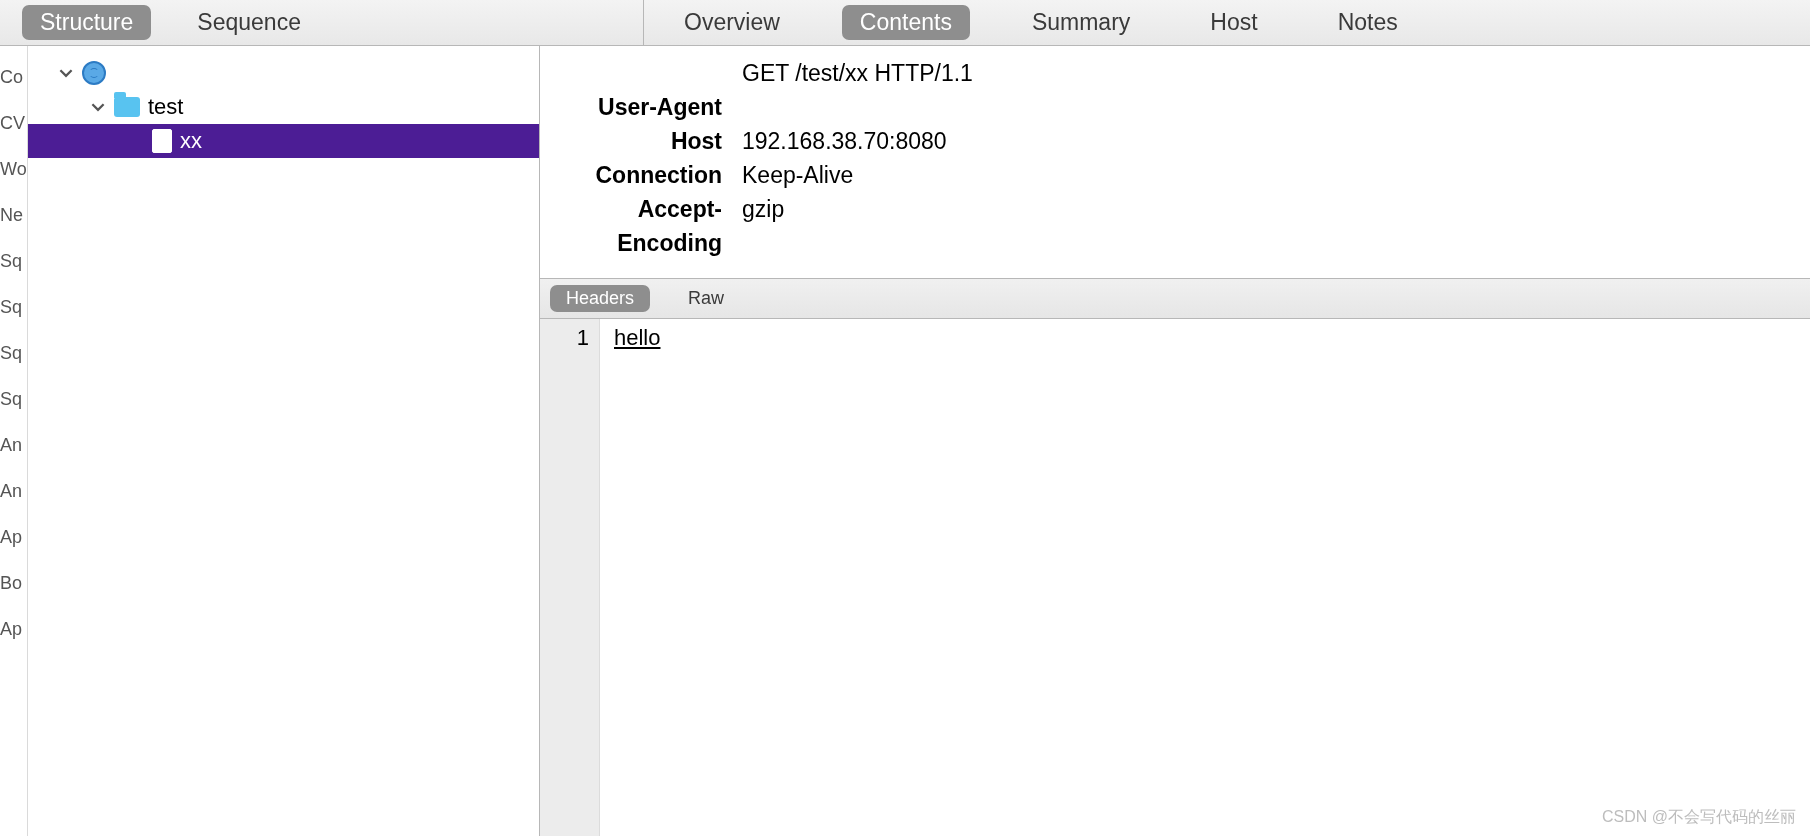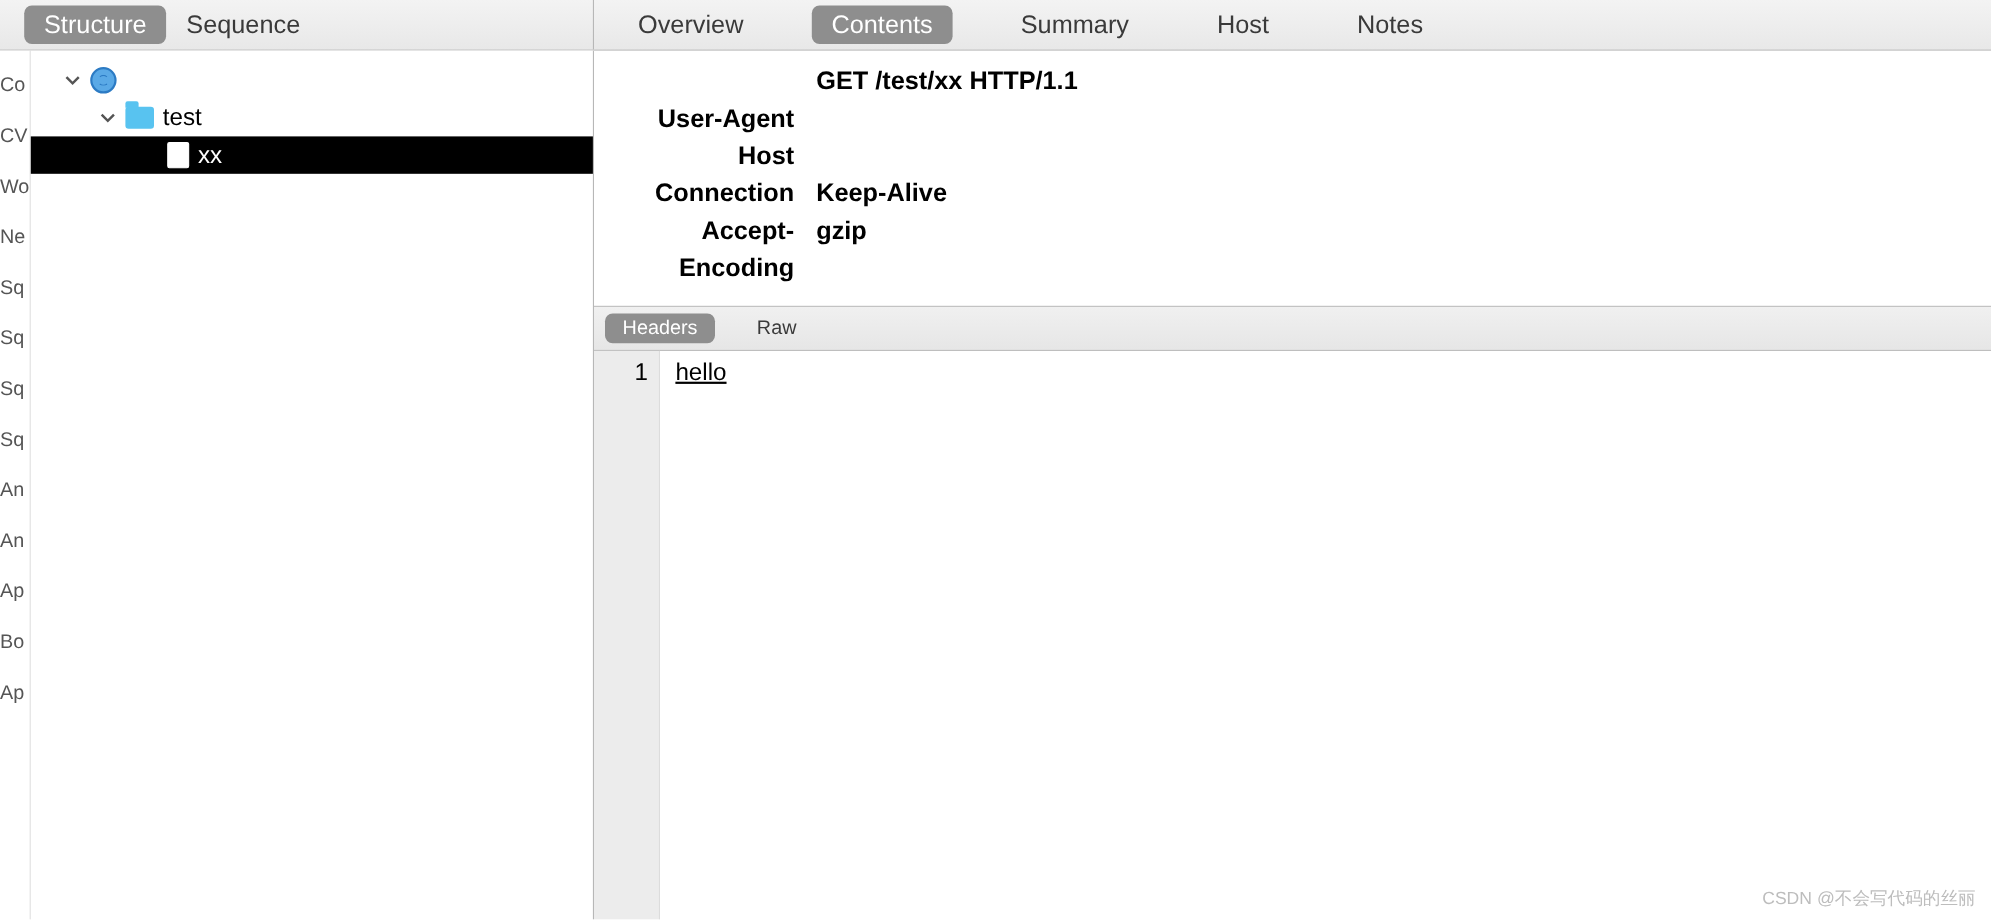--- a/index.html
+++ b/index.html
@@ -1,50 +1,50 @@
 <!DOCTYPE html>
 <html><head>
   <meta charset="utf-8">
   <style>
     * { margin: 0; padding: 0; box-sizing: border-box; font-family: -apple-system, "Helvetica Neue", Arial, sans-serif; }
     body { width: 1810px; height: 836px; display:flex; flex-direction: column; background:#fff; overflow:hidden; color:#000; }
 
     .topbar { display:flex; height:46px; background: linear-gradient(#f3f3f3, #e8e8e8); border-bottom:1px solid #b7b7b7; }
-    .topbar-left { width: 540px; display:flex; align-items:center; padding-left:22px; border-right:1px solid #b7b7b7; }
+    .topbar-left { width: 644px; display:flex; align-items:center; padding-left:22px; gap: 28px; border-right:1px solid #b7b7b7; }
     .topbar-right { flex:1; display:flex; align-items:center; padding-left:22px; gap: 44px; }
     .tab-btn { font-size:23px; color:#3a3a3a; padding:4px 18px; border-radius:7px; cursor:pointer; user-select:none; font-weight:500;}
     .tab-btn.active { background:#8e8e8e; color:#fff; }
 
     .body { flex:1; display:flex; }
     .sidebar-left { width:28px; background:#fff; border-right:1px solid #dadada; padding-top:8px; }
     .side-item { font-size:18px; color:#555; height:46px; display:flex; align-items:center; overflow:hidden; white-space:nowrap; }
 
     .tree-panel { width: 512px; border-right:1px solid #b7b7b7; background:#fff; font-size:22px; padding-top:10px;}
     .tree-row { display:flex; align-items:center; height:34px; gap:8px; padding-right:6px; cursor:pointer;}
     .indent1 { padding-left:30px; }
     .indent2 { padding-left:62px; }
     .indent3 { padding-left:124px; }
-    .tree-row.selected { background:#000000; color:#fff; }
+    .tree-row.selected { background:#4c1d95; color:#fff; }
     .chev { width:16px; height:16px; display:inline-flex; align-items:center; justify-content:center; }
     .chev svg { width:14px; height:14px; }
     .globe { width:24px; height:24px; border-radius:50%; background:#5aa9e6; border:2px solid #2c7bc4; position:relative; flex-shrink:0;}
     .globe::after{content:""; position:absolute; inset:5px; border:1.5px solid #2c7bc4; border-radius:50%; border-left-color:transparent; border-right-color:transparent;}
     .folder { width:26px; height:20px; background:#58c3f0; border-radius:3px; position:relative; flex-shrink:0; }
     .folder::before{content:"";position:absolute;top:-5px;left:0;width:12px;height:6px;background:#58c3f0;border-radius:2px 2px 0 0;}
     .fileico { width:20px; height:24px; background:#fff; border:1px solid #888; border-radius:2px; position:relative; flex-shrink:0;}
     .tree-row.selected .fileico{ border-color:#fff;}
     .fileico::before,.fileico::after{content:"";position:absolute;left:4px;right:4px;height:1.5px;background:#888;}
     .tree-row.selected .fileico::before,.tree-row.selected .fileico::after{background:#fff;}
     .fileico::before{top:7px;} .fileico::after{top:12px;}
 
     .right-panel { flex:1; display:flex; flex-direction:column; }
     .req-area { padding:10px 12px 18px; font-size:23px; line-height:34px; border-bottom:1px solid #b7b7b7; }
     .req-line { display:flex; }
     .hk { width:190px; text-align:right; font-weight:700; padding-right:20px; color:#000;}
-    .hv { flex:1; color:#000;font-weight:bold;}
+    .hv { flex:1; color:#000;}
 
     .resp-tabs { display:flex; height:40px; background: linear-gradient(#f0f0f0, #e6e6e6); border-bottom:1px solid #b7b7b7; align-items:center; padding-left:10px; gap:22px;}
     .rtab { font-size:18px; color:#3a3a3a; padding:3px 16px; border-radius:7px; cursor:pointer; font-weight:500;}
     .rtab.active { background:#8e8e8e; color:#fff; }
 
     .resp-body { flex:1; display:flex; font-size:23px; }
     .gutter { width:60px; background:#ececec; border-right:1px solid #dcdcdc; text-align:right; padding:6px 10px 0 0; color:#000; font-family:Menlo,monospace; font-size:22px;}
     .content { flex:1; padding:6px 0 0 14px; font-family:Menlo,monospace; font-size:22px;text-decoration:underline;}
     .watermark { position:fixed; bottom:8px; right:14px; font-size:16px; color:#bdbdbd; }
   </style>
@@ -110,20 +110,21 @@
     <div class="req-area">
       <div class="req-line">
           <div class="hk"></div>
           <div class="hv">GET /test/xx HTTP/1.1</div>
         </div>
       <div class="req-line">
           <div class="hk">User-Agent</div>
         </div>
       <div class="req-line">
           <div class="hk">Host</div>
+          <div class="hv">192.168.38.70:8080</div>
         </div>
       <div class="req-line">
           <div class="hk">Connection</div>
           <div class="hv">Keep-Alive</div>
         </div>
       <div class="req-line">
           <div class="hk">Accept-Encoding</div>
           <div class="hv">gzip</div>
         </div>
     </div>

